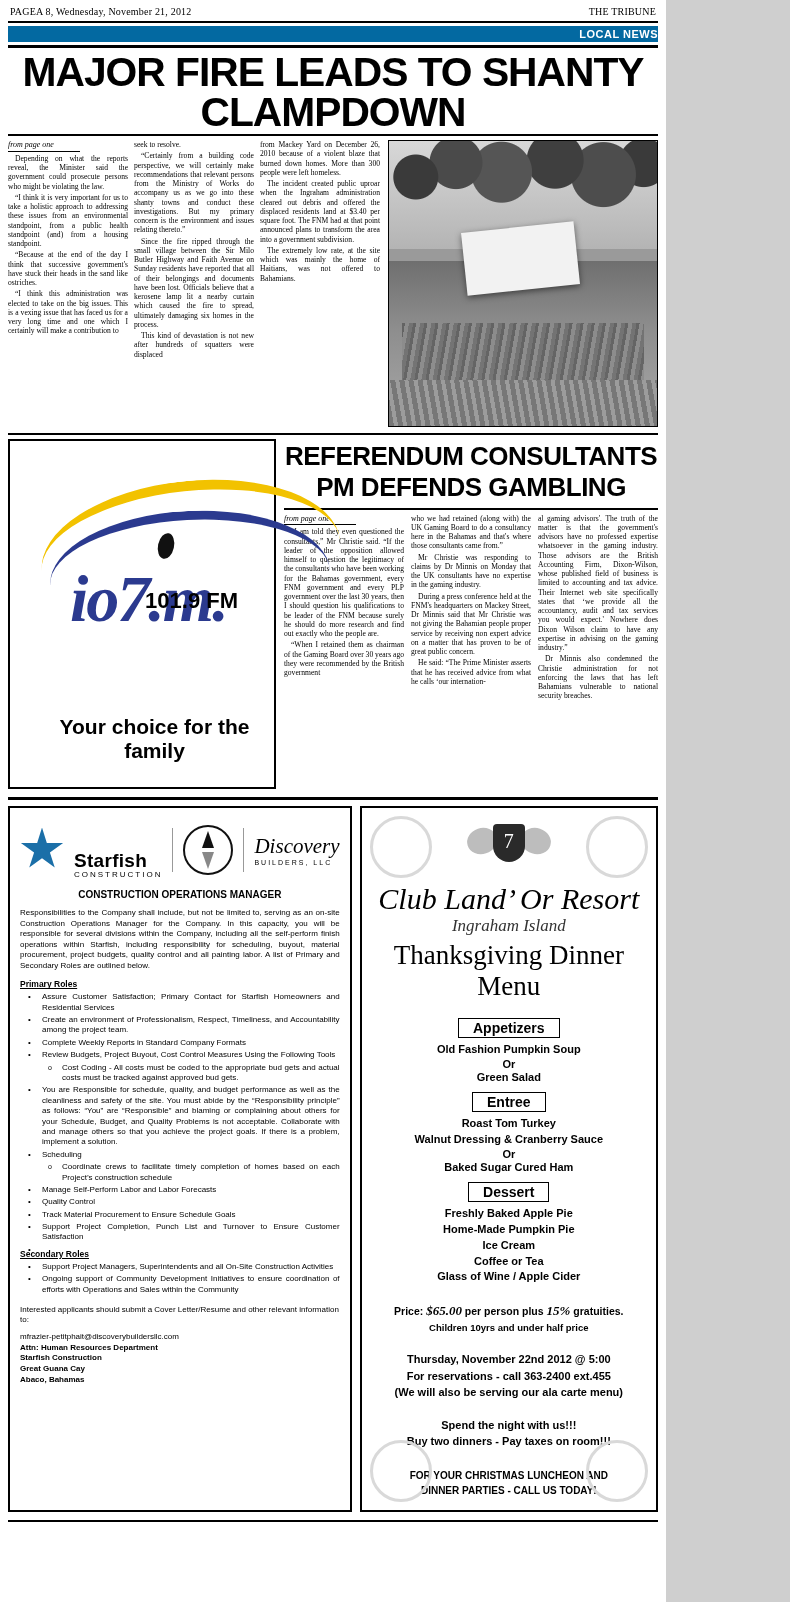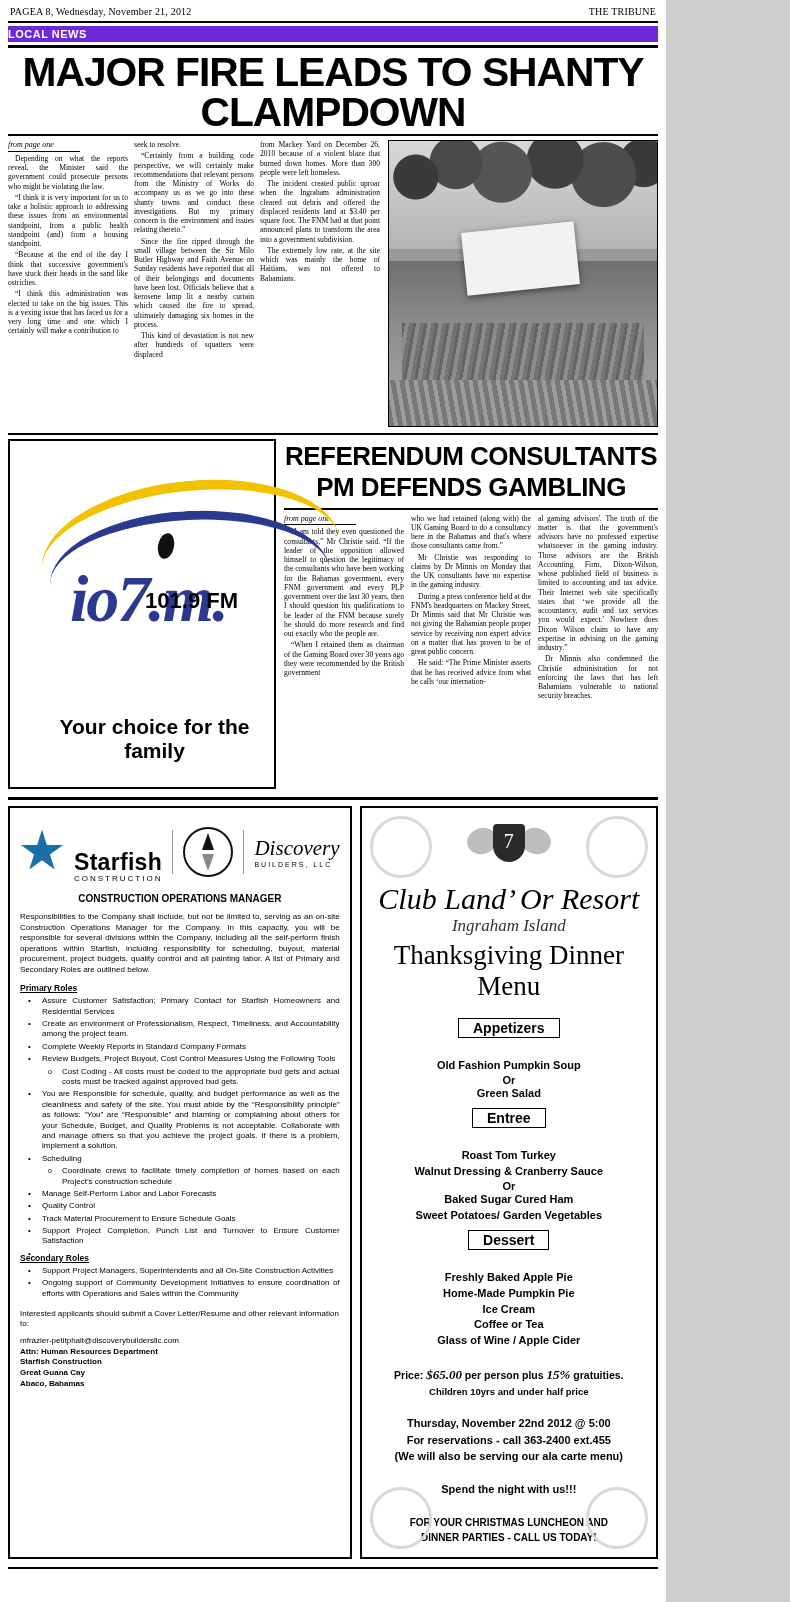--- a/index.html
+++ b/index.html
@@ -2,21 +2,21 @@
 <html><head>
 <meta charset="utf-8">
 <style>
   html,body{margin:0;padding:0;background:#cfcfcf;}
   body{font-family:"Liberation Serif", serif;}
   .page{width:666px;height:1602px;background:#ffffff;position:relative;overflow:hidden;}
   .masthead{display:flex;justify-content:space-between;align-items:flex-end;font-family:"Liberation Serif",serif;font-size:10px;padding:6px 10px 2px 10px;}
   .masthead .left{letter-spacing:0.2px;}
   .masthead .right{letter-spacing:0.2px;}
   .rule{height:2px;background:#000;margin:2px 8px 0 8px;}
-  .sectionbar{margin:3px 8px 0 8px;background:#6d28d9;color:#fff;text-align:left;font-family:"Liberation Sans",sans-serif;font-weight:bold;font-size:11px;letter-spacing:0.5px;padding:2px 0;}
+  .sectionbar{margin:3px 8px 0 8px;background:#0369a1;color:#fff;text-align:right;font-family:"Liberation Sans",sans-serif;font-weight:bold;font-size:11px;letter-spacing:0.5px;padding:2px 0;}
   .rule2{height:3px;background:#000;margin:3px 8px 0 8px;}
   .headline{font-family:"Liberation Sans",sans-serif;font-weight:bold;font-size:40px;letter-spacing:-1px;text-align:center;margin:4px 8px 2px 8px;line-height:1;transform:scaleX(1.02);}
   .rule3{height:2px;background:#000;margin:2px 8px 4px 8px;}
 
   .topblock{display:flex;margin:0 8px;}
   .cols{display:flex;width:385px;}
   .col{width:120px;margin-right:6px;font-size:7.6px;line-height:1.22;text-align:justify;}
   .col:last-child{margin-right:0;}
   .col p{margin:0 0 2px 0;text-indent:7px;}
   .fromline{font-size:8px;font-style:italic;margin-bottom:2px;}
@@ -58,21 +58,21 @@
   .pmcol3:last-child{margin-right:0;}
   .pmcol3 p{margin:0 0 2px 0;text-indent:7px;}
 
   .bottomrule{height:3px;background:#000;margin:8px 8px 0 8px;}
 
   .bottom{display:flex;margin:6px 8px 0 8px;}
   .jobad{width:370px;border:2px solid #000;box-sizing:border-box;padding:8px 10px;font-family:"Liberation Sans",sans-serif;}
   .brandrow{display:flex;align-items:center;justify-content:center;gap:10px;margin:4px 0 10px 0;}
   .starfish{width:44px;height:44px;position:relative;}
   .star{position:absolute;left:0;top:0;width:44px;height:44px;background:#1b6fa8;clip-path:polygon(50% 0%,61% 35%,98% 35%,68% 57%,79% 91%,50% 70%,21% 91%,32% 57%,2% 35%,39% 35%);}
-  .brandtext{font-size:23px;font-weight:bold;letter-spacing:0.3px;line-height:1;margin-top:31px;}
+  .brandtext{font-size:19px;font-weight:bold;letter-spacing:0.3px;line-height:1;margin-top:31px;}
   .brandsub{font-size:8px;letter-spacing:2px;font-weight:normal;}
   .compass{width:46px;height:46px;border:2px solid #111;border-radius:50%;position:relative;}
   .compass:before{content:"";position:absolute;left:50%;top:4px;width:0;height:0;margin-left:-6px;border-left:6px solid transparent;border-right:6px solid transparent;border-bottom:17px solid #111;}
   .compass:after{content:"";position:absolute;left:50%;bottom:4px;width:0;height:0;margin-left:-6px;border-left:6px solid transparent;border-right:6px solid transparent;border-top:17px solid #888;}
   .discovery{font-family:"Liberation Serif",serif;font-size:21px;font-style:italic;}
   .discoverysub{font-size:7px;letter-spacing:2px;font-family:"Liberation Sans",sans-serif;}
   .vline{width:1px;background:#999;height:44px;}
   .jobtitle{text-align:center;font-weight:bold;font-size:10px;margin:6px 0 8px 0;}
   .jobp{font-size:8px;line-height:1.32;text-align:justify;margin:0 0 8px 0;}
   .secth{font-size:8.5px;font-weight:bold;text-decoration:underline;margin:6px 0 3px 0;}
@@ -89,21 +89,21 @@
   .scroll{position:absolute;width:56px;height:56px;border:3px solid #d9d9d9;border-radius:50%;}
   .sc-tl{left:8px;top:8px;} .sc-tr{right:8px;top:8px;} .sc-bl{left:8px;bottom:8px;} .sc-br{right:8px;bottom:8px;}
   .crest{width:84px;height:62px;margin:0 auto 2px auto;position:relative;}
   .crest .shield{position:absolute;left:26px;top:6px;width:32px;height:38px;background:#2a2a2a;border-radius:4px 4px 16px 16px;}
   .crest .shield span{color:#fff;font-family:"Liberation Serif",serif;font-size:20px;line-height:34px;}
   .crest .wing{position:absolute;top:10px;width:30px;height:26px;background:#bdbdbd;border-radius:50% 50% 50% 50%;}
   .crest .wl{left:0;transform:rotate(-18deg);} .crest .wr{right:0;transform:rotate(18deg);}
   .clubname{font-family:"Liberation Serif",serif;font-size:30px;font-style:italic;margin:2px 0 0 0;}
   .island{font-family:"Liberation Serif",serif;font-size:17px;font-style:italic;color:#333;margin:0;}
   .menutitle{font-family:"Liberation Serif",serif;font-size:27px;margin:4px 0 10px 0;}
-  .coursehead{display:inline-block;font-family:"Liberation Sans",sans-serif;font-weight:bold;font-size:14px;border:1px solid #000;padding:1px 14px;margin:6px 0 20px 0;}
+  .coursehead{display:inline-block;font-family:"Liberation Sans",sans-serif;font-weight:bold;font-size:14px;border:1px solid #000;padding:1px 14px;margin:6px 0 4px 0;}
   .item{font-family:"Liberation Sans",sans-serif;font-weight:bold;font-size:11px;line-height:1.45;}
   .orline{font-family:"Liberation Sans",sans-serif;font-weight:bold;font-size:11px;}
   .pricing{font-family:"Liberation Sans",sans-serif;font-size:10.5px;font-weight:bold;margin-top:16px;line-height:1.5;}
   .pricing em{font-family:"Liberation Serif",serif;font-style:italic;font-size:13px;}
   .smallp{font-family:"Liberation Sans",sans-serif;font-size:9.5px;font-weight:bold;}
   .resv{font-family:"Liberation Sans",sans-serif;font-size:11px;font-weight:bold;margin-top:16px;line-height:1.5;}
   .spend{font-family:"Liberation Sans",sans-serif;font-size:11px;font-weight:bold;margin-top:16px;line-height:1.5;}
   .xmas{font-family:"Liberation Sans",sans-serif;font-size:10px;font-weight:bold;margin-top:18px;line-height:1.5;}
   .footrule{height:2px;background:#000;margin:8px 8px 0 8px;}
 </style>
@@ -276,21 +276,20 @@
       <div class="coursehead">Appetizers</div>
       <div class="item">Old Fashion Pumpkin Soup</div>
       <div class="orline">Or</div>
       <div class="item">Green Salad</div>
 
       <div class="coursehead">Entree</div>
       <div class="item">Roast Tom Turkey</div>
       <div class="item">Walnut Dressing &amp; Cranberry Sauce</div>
       <div class="orline">Or</div>
       <div class="item">Baked Sugar Cured Ham</div>
-      <div class="item">Sweet Potatoes/ Garden Vegetables</div>
 
       <div class="coursehead">Dessert</div>
       <div class="item">Freshly Baked Apple Pie</div>
       <div class="item">Home-Made Pumpkin Pie</div>
       <div class="item">Ice Cream</div>
       <div class="item">Coffee or Tea</div>
       <div class="item">Glass of Wine / Apple Cider</div>
 
       <div class="pricing">
         <span>Price: </span><em>$65.00</em><span> per person plus </span><em>15%</em><span> gratuities.</span>
@@ -298,20 +297,21 @@
       </div>
 
       <div class="resv">
         <div>Thursday, November 22nd 2012 @ 5:00</div>
         <div>For reservations - call  363-2400 ext.455</div>
         <div>(We will also be serving our ala carte menu)</div>
       </div>
 
       <div class="spend">
         <div>Spend the night with us!!!</div>
+        <div>Buy two dinners - Pay taxes on room!!!</div>
       </div>
 
       <div class="xmas">
         <div>FOR YOUR CHRISTMAS LUNCHEON AND</div>
         <div>DINNER PARTIES - CALL US TODAY!</div>
       </div>
     </div>
   </div>
 
   <div class="footrule"></div>

